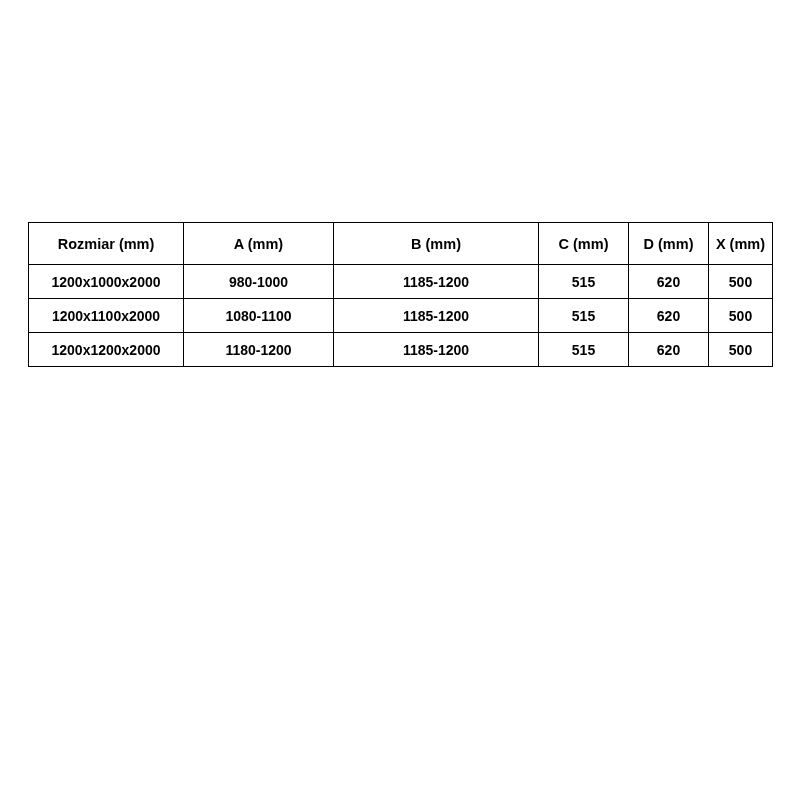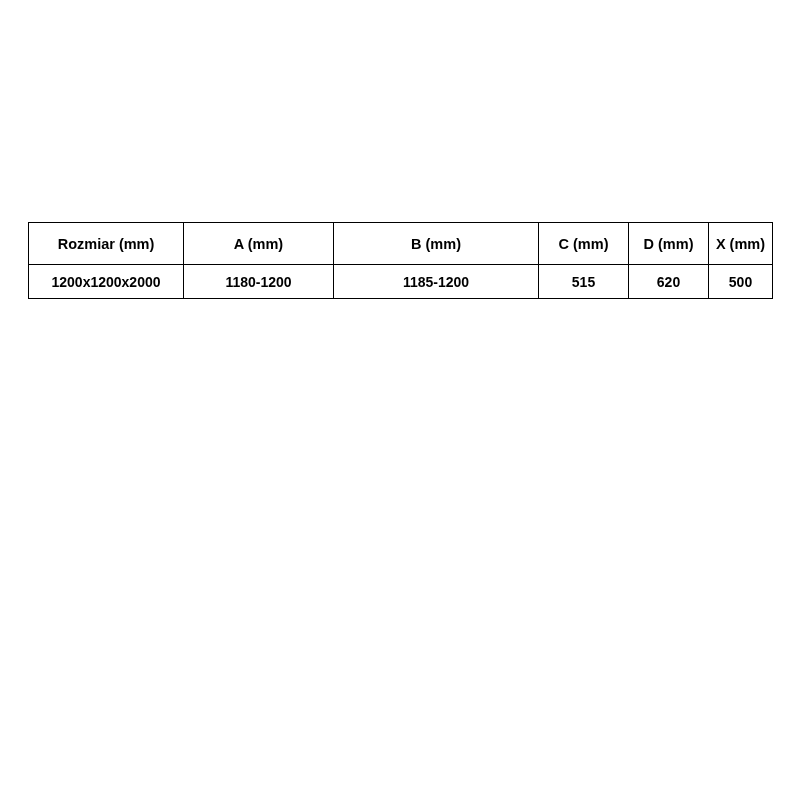--- a/index.html
+++ b/index.html
@@ -74,20 +74,36 @@
           <th>Rozmiar (mm)</th>
           <th>A (mm)</th>
           <th>B (mm)</th>
           <th>C (mm)</th>
           <th>D (mm)</th>
           <th>X (mm)</th>
         </tr>
       </thead>
       <tbody>
         <tr>
+          <td>1200x1000x2000</td>
+          <td>980-1000</td>
+          <td>1185-1200</td>
+          <td>515</td>
+          <td>620</td>
+          <td>500</td>
+        </tr>
+        <tr>
+          <td>1200x1100x2000</td>
+          <td>1080-1100</td>
+          <td>1185-1200</td>
+          <td>515</td>
+          <td>620</td>
+          <td>500</td>
+        </tr>
+        <tr>
           <td>1200x1200x2000</td>
           <td>1180-1200</td>
           <td>1185-1200</td>
           <td>515</td>
           <td>620</td>
           <td>500</td>
         </tr>
       </tbody>
     </table>
   </div>

